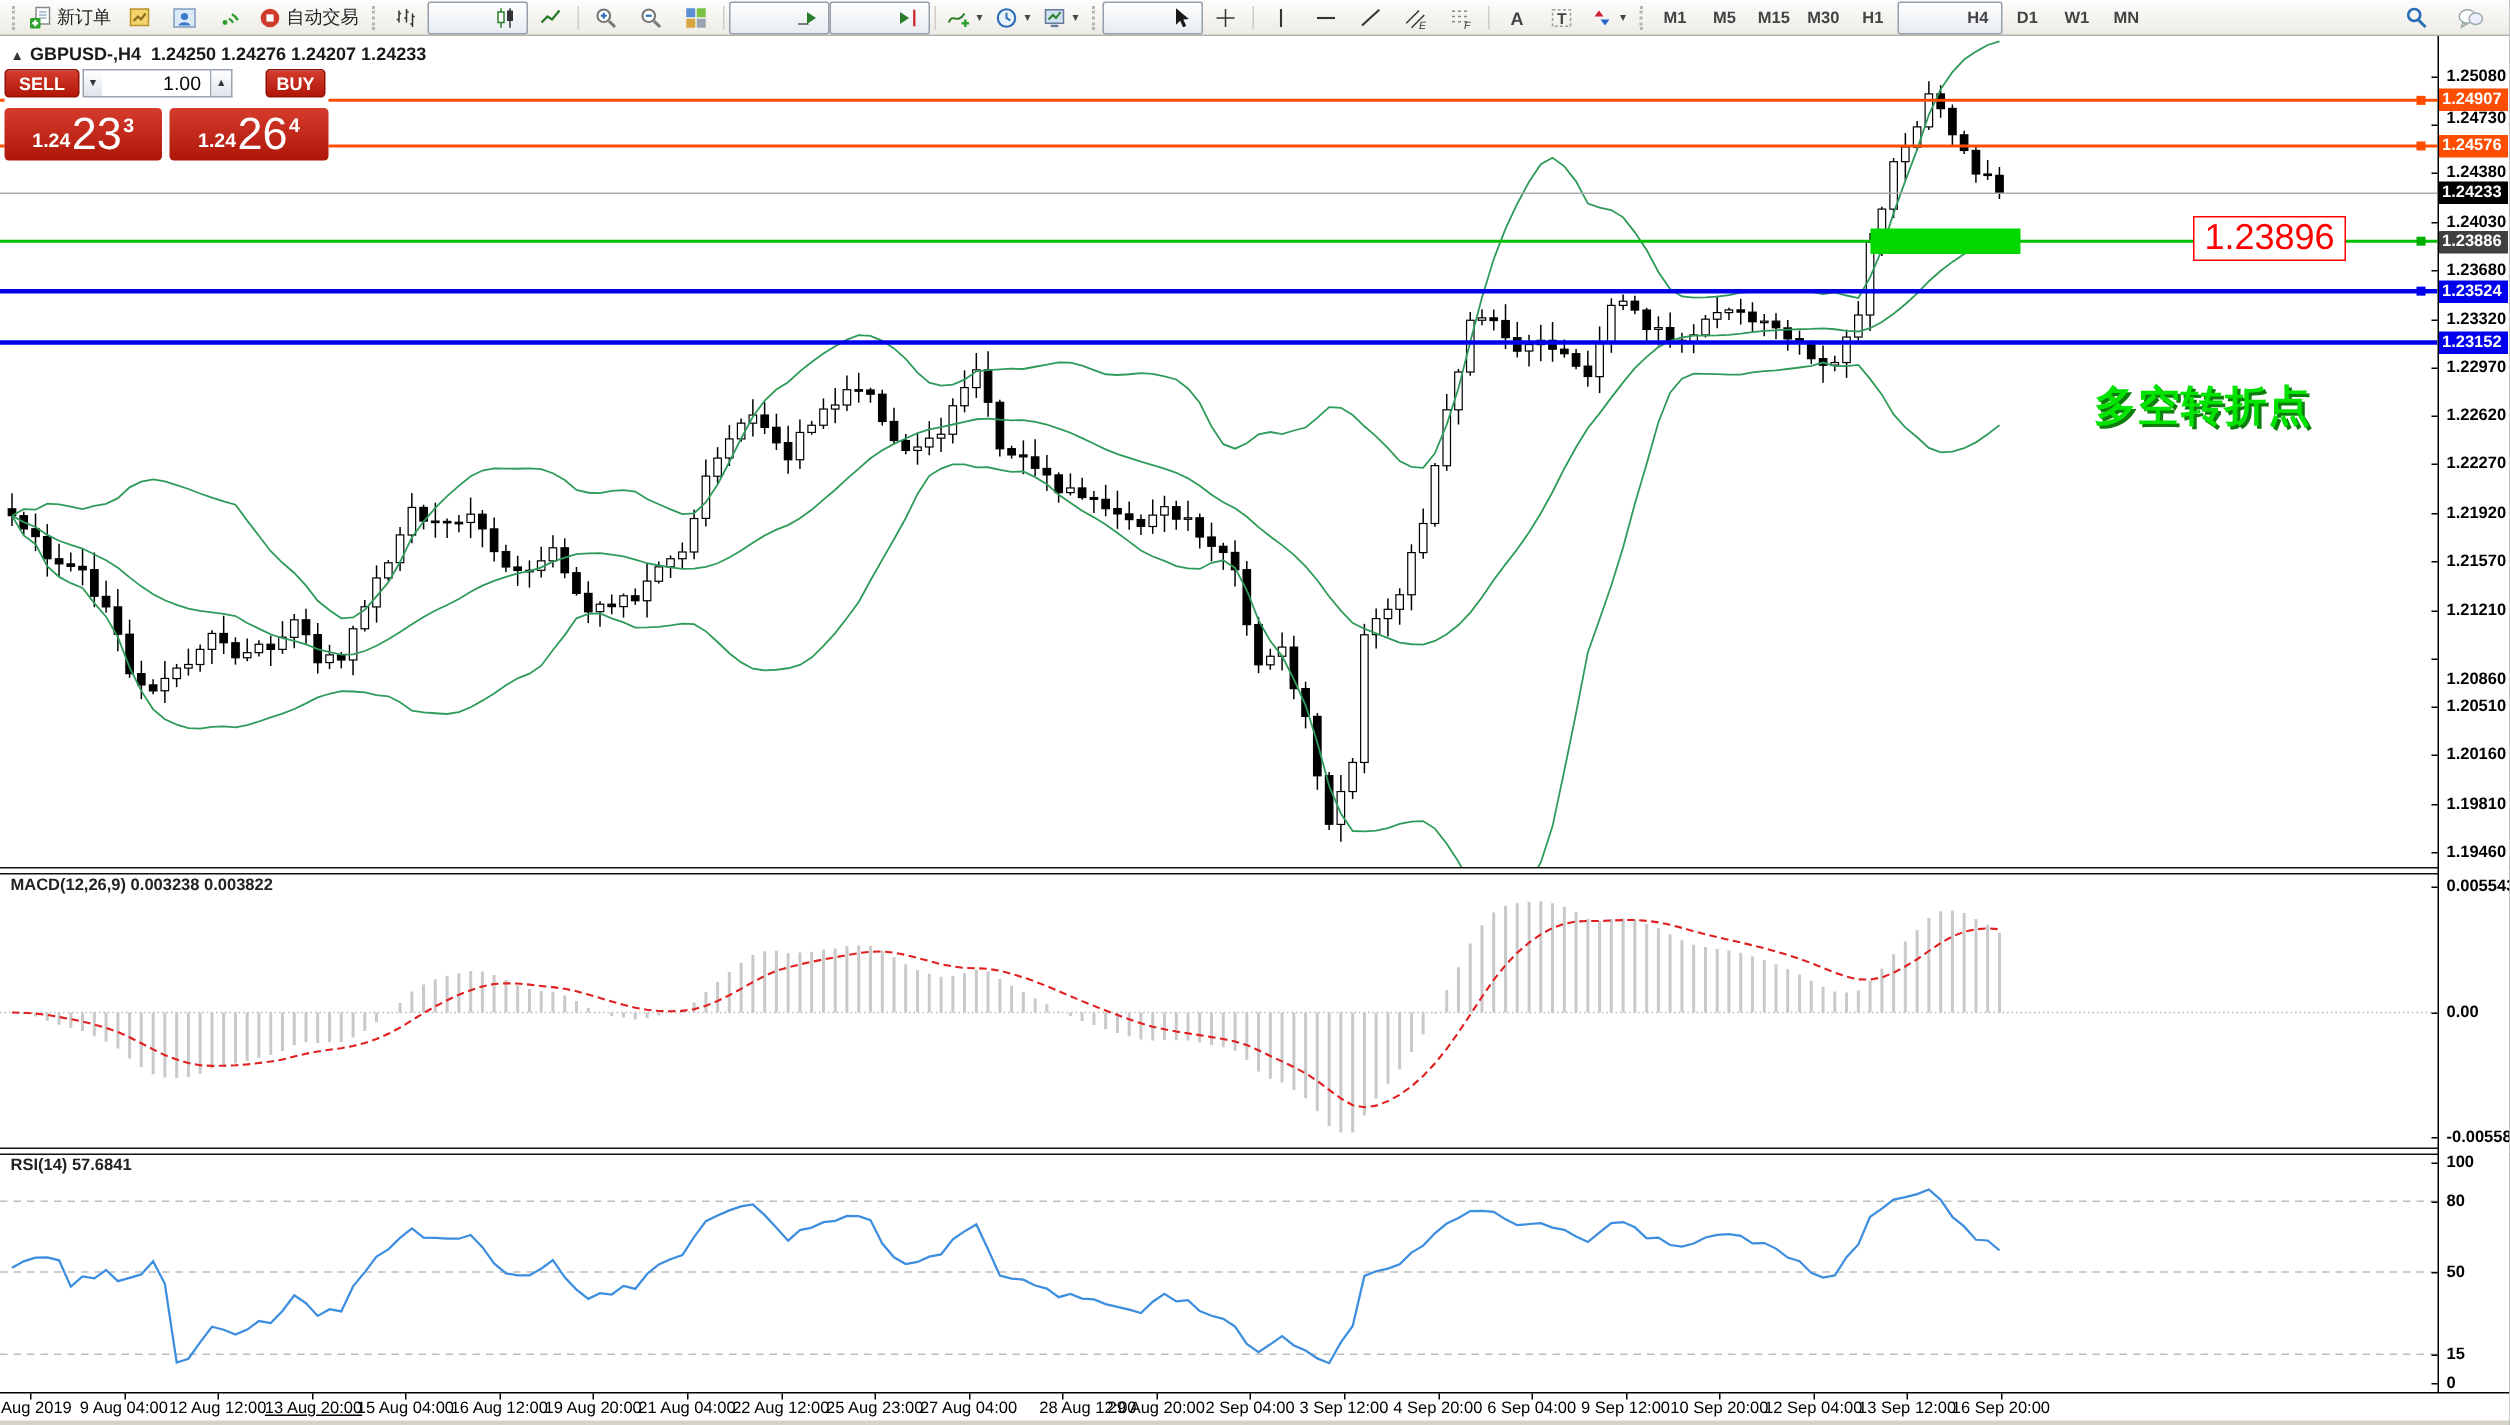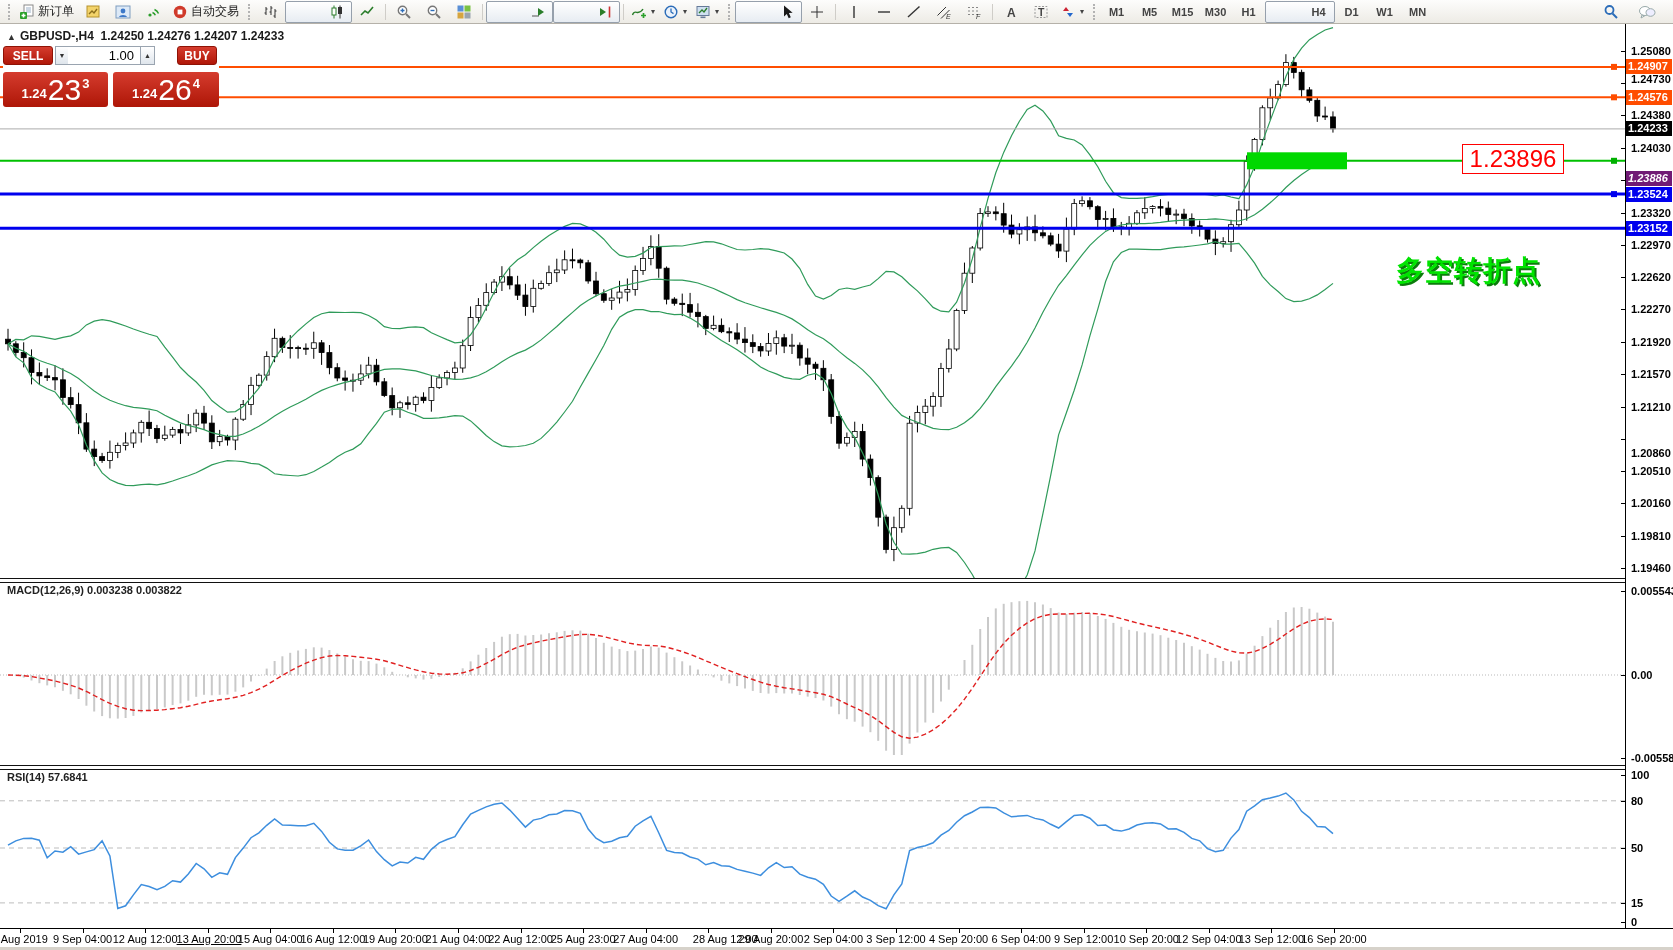--- a/index.html
+++ b/index.html
@@ -923,21 +923,21 @@
       <div class="sc-lbl" style="top: 441.211px;">1.20510</div>
       <div class="sc-dash" style="top: 479.394px;"></div>
       <div class="sc-lbl" style="top: 473.394px;">1.20160</div>
       <div class="sc-dash" style="top: 511.576px;"></div>
       <div class="sc-lbl" style="top: 505.576px;">1.19810</div>
       <div class="sc-dash" style="top: 543.759px;"></div>
       <div class="sc-lbl" style="top: 537.759px;">1.19460</div>
       <div class="sc-tag" style="top: 35.4074px; background: rgb(255, 77, 0);">1.24907</div>
       <div class="sc-tag" style="top: 65.8428px; background: rgb(255, 77, 0);">1.24576</div>
       <div class="sc-tag" style="top: 97.3816px; background: rgb(0, 0, 0);">1.24233</div>
-      <div class="sc-tag" style="top: 147px; background: #701a75; font-style: italic;">1.23886</div>
+      <div class="sc-tag" style="top: 130px; background: #404040;">1.23886</div>
       <div class="sc-tag" style="top: 162.574px; background: rgb(0, 0, 238);">1.23524</div>
       <div class="sc-tag" style="top: 196.78px; background: rgb(0, 0, 238);">1.23152</div>
       <div class="sc-dash" style="top: 567px;"></div>
       <div class="sc-lbl" style="top: 561px;">0.005543</div>
       <div class="sc-dash" style="top: 651px;"></div>
       <div class="sc-lbl" style="top: 645px;">0.00</div>
       <div class="sc-dash" style="top: 734px;"></div>
       <div class="sc-lbl" style="top: 728px;">-0.005583</div>
       <div class="sc-dash" style="top: 751px;"></div>
       <div class="sc-lbl" style="top: 745px;">100</div>
@@ -948,21 +948,21 @@
       <div class="sc-dash" style="top: 879px;"></div>
       <div class="sc-lbl" style="top: 873px;">15</div>
       <div class="sc-dash" style="top: 898px;"></div>
       <div class="sc-lbl" style="top: 892px;">0</div>
     </div>
 
   <div id="time-axis">
       <div class="t-tick" style="left: 20px;"></div>
       <div class="t-lbl" style="left: 20px;">7 Aug 2019</div>
       <div class="t-tick" style="left: 82.57px;"></div>
-      <div class="t-lbl" style="left: 82.57px;">9 Sep 04:00</div>
+      <div class="t-lbl" style="left: 82.57px;">9 Aug 04:00</div>
       <div class="t-tick" style="left: 145.14px;"></div>
       <div class="t-lbl" style="left: 145.14px;">12 Aug 12:00</div>
       <div class="t-tick" style="left: 207.71px;"></div>
       <div class="t-lbl" style="left: 209px; text-decoration: underline;">13 Aug 20:00</div>
       <div class="t-tick" style="left: 270.28px;"></div>
       <div class="t-lbl" style="left: 270.28px;">15 Aug 04:00</div>
       <div class="t-tick" style="left: 332.85px;"></div>
       <div class="t-lbl" style="left: 332.85px;">16 Aug 12:00</div>
       <div class="t-tick" style="left: 395.42px;"></div>
       <div class="t-lbl" style="left: 395.42px;">19 Aug 20:00</div>

